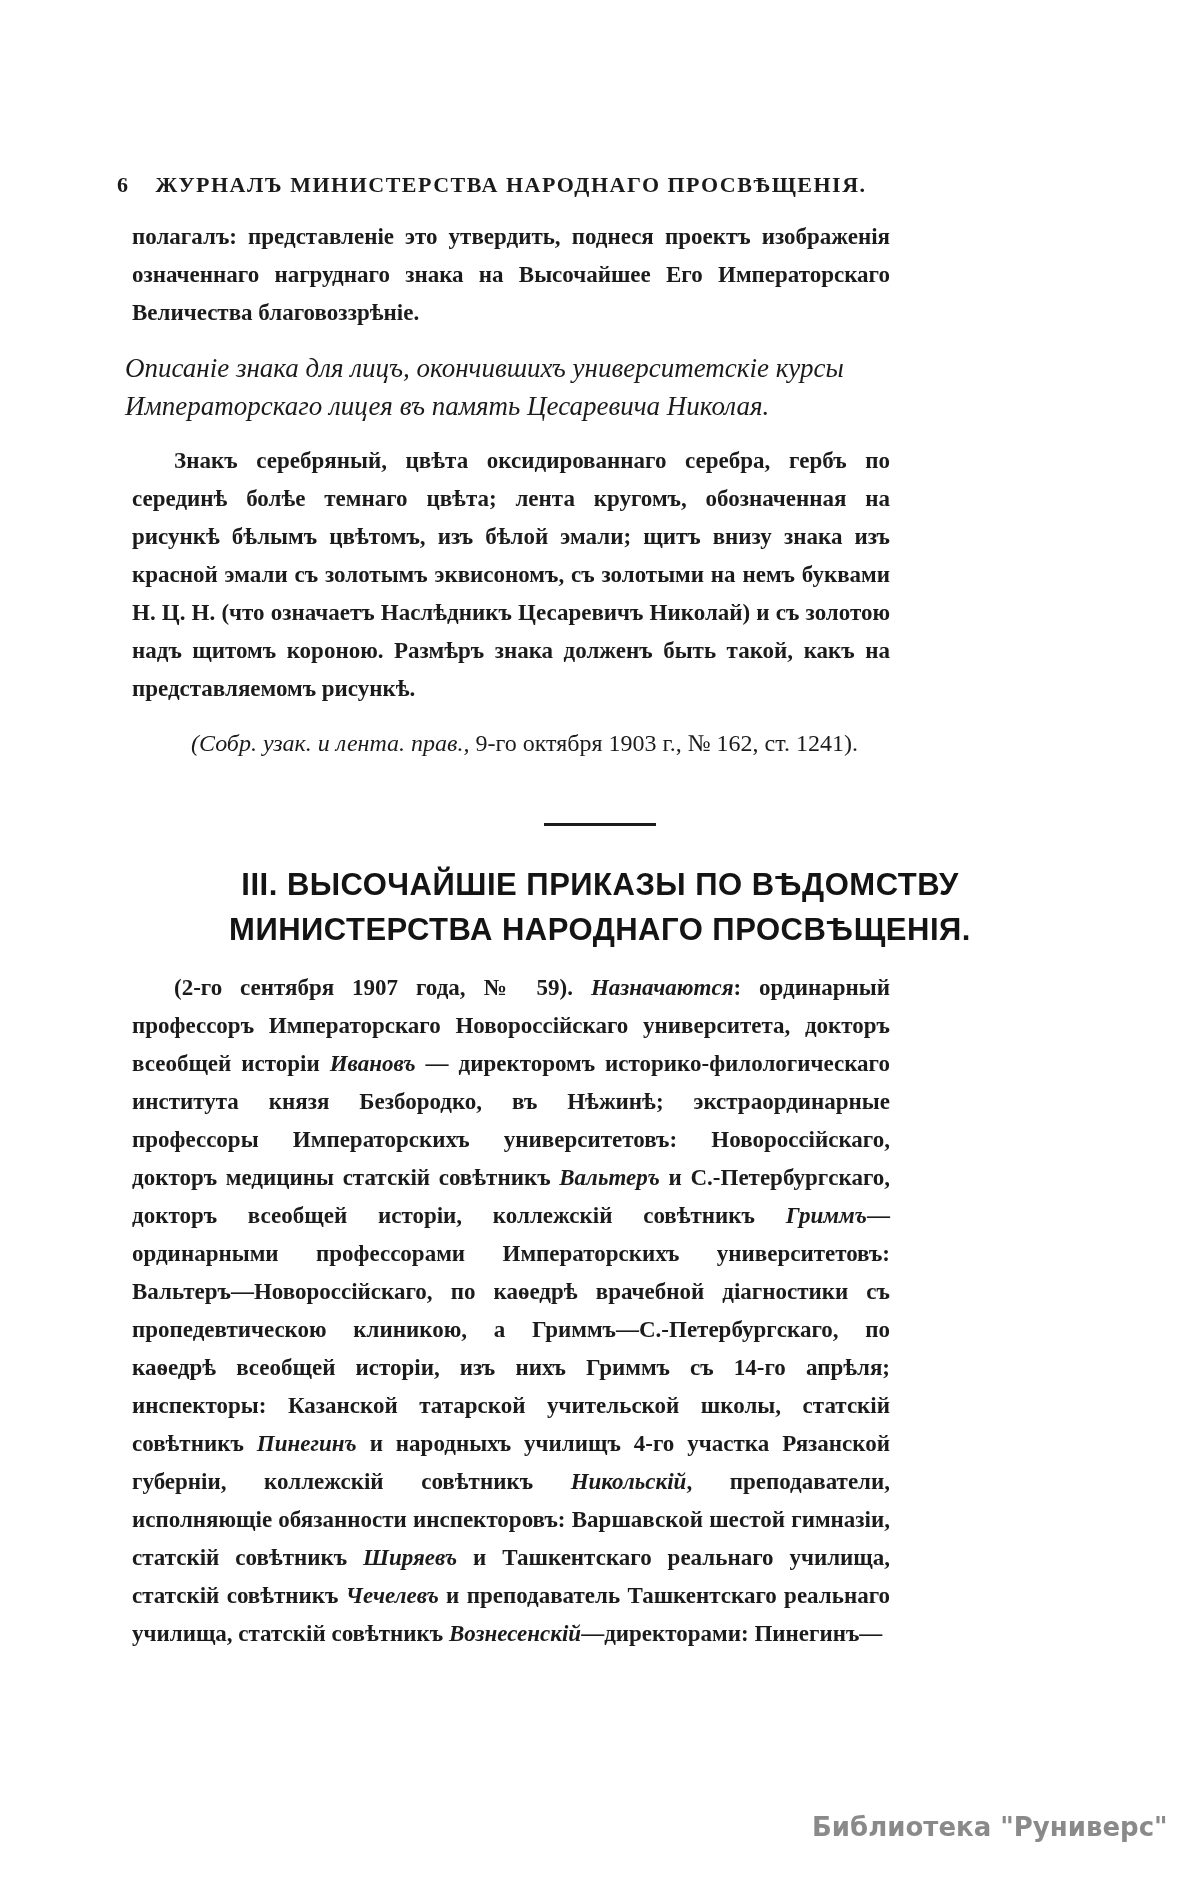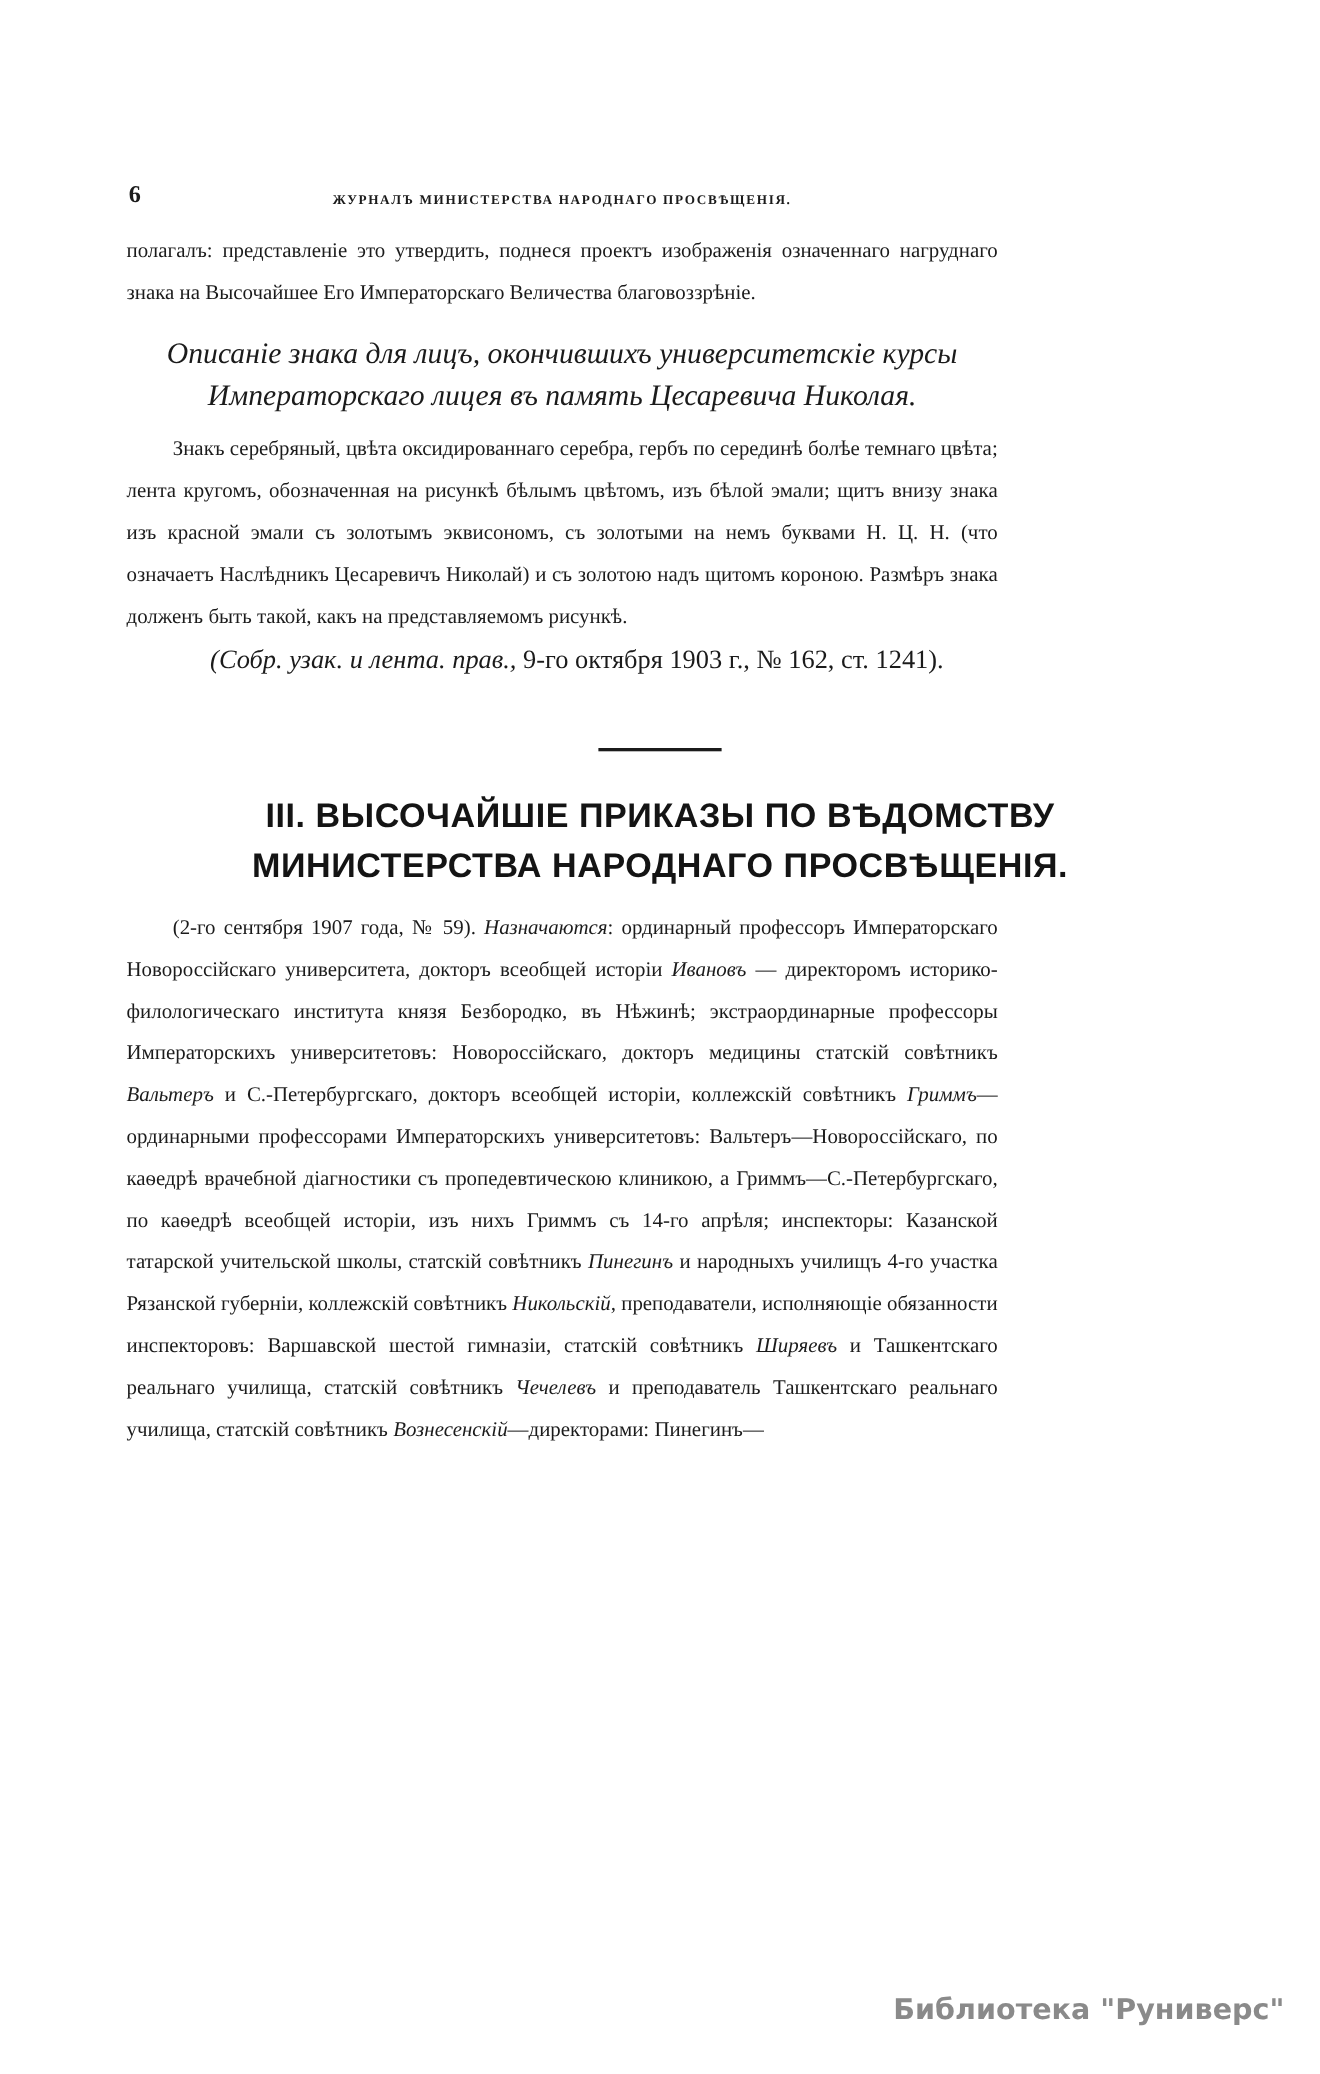--- a/index.html
+++ b/index.html
@@ -22,45 +22,46 @@
   }
   .running-head .pagenum {
     position: absolute;
     left: 2px;
     bottom: 0;
     font-size: 22px;
     font-weight: bold;
     letter-spacing: 0;
   }
   .running-head .journal {
-    font-size: 12px;
+    font-size: 22px;
     font-weight: bold;
     letter-spacing: 1.5px;
     white-space: nowrap;
   }
   .col {
     width: 792px;
     margin-left: 115px;
   }
   .col1 { margin-top: 20px; }
   p.body {
-    margin: 0;
-    font-size: 19px;
+    margin: 17px;
+    font-size: 23px;
     line-height: 38px;
     text-align: justify;
     text-indent: 42px;
+    font-weight: bold;
   }
   p.noindent { text-indent: 0; }
   .desc {
     margin: 16px 0 12px 0;
     font-size: 27px;
     line-height: 38px;
     font-weight: normal;
     font-style: italic;
-    text-align: center;
+    text-align: left;
     padding: 0 10px;
   }
   .citation {
     margin: 2px 0 0 0;
     padding-left: 76px;
     font-size: 24px;
     line-height: 36px;
   }
   .it { font-style: italic; }
   .divider {

